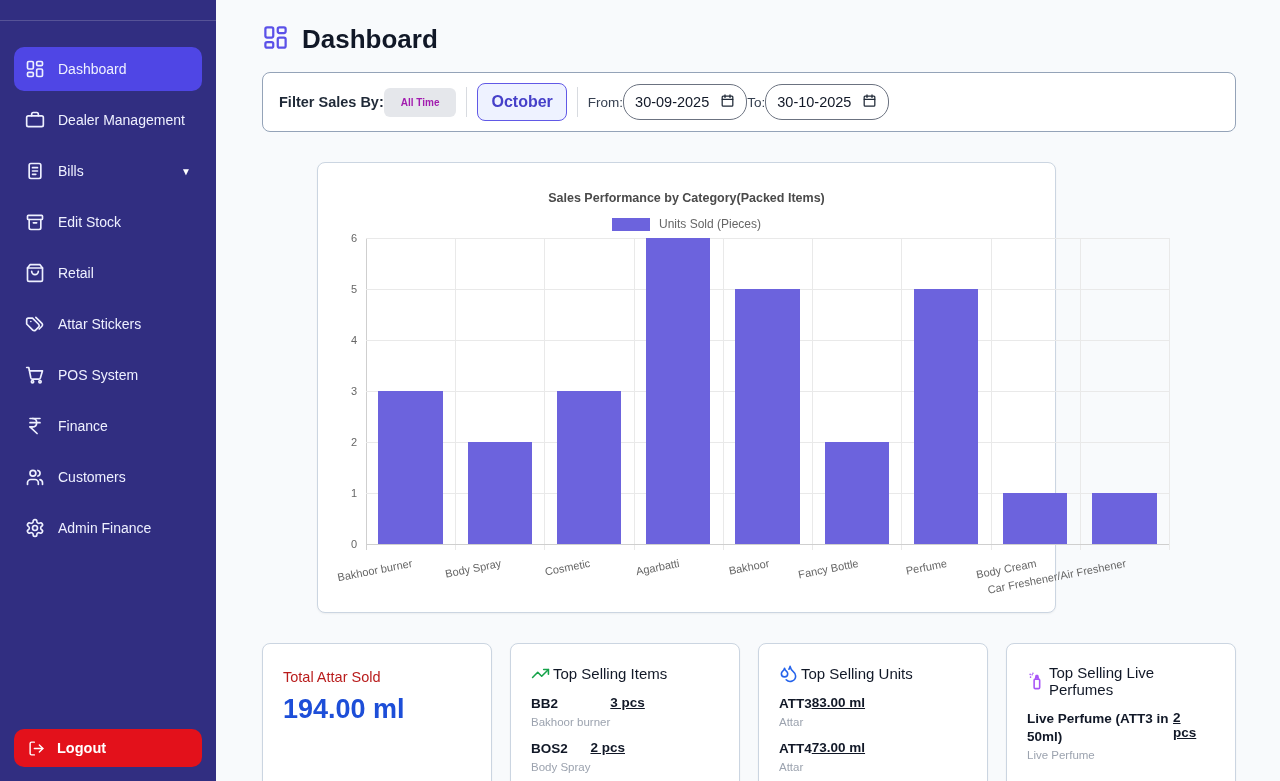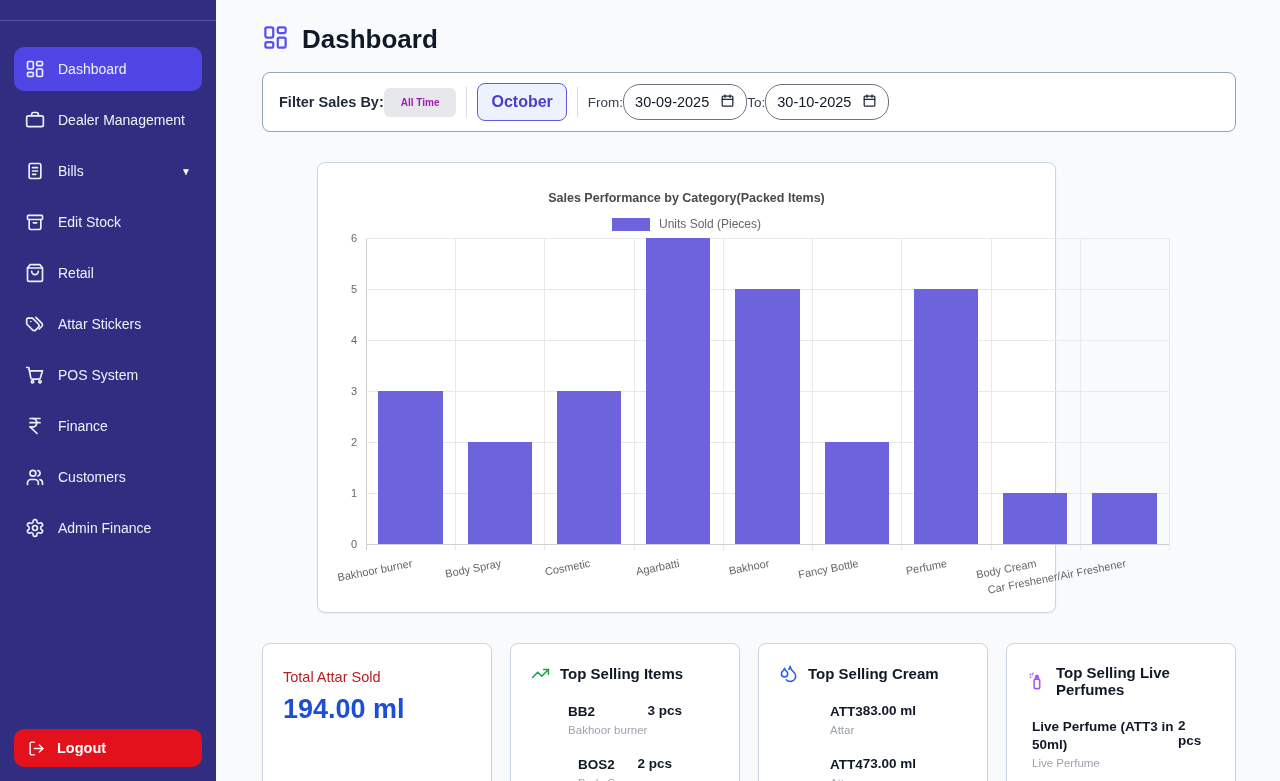--- a/index.html
+++ b/index.html
@@ -63,26 +63,26 @@
   .xanchor{position:absolute;top:100%;width:0;}
   .xtick{position:absolute;right:0;top:13px;font-size:11px;color:#666;white-space:nowrap;
          transform:rotate(-11deg);transform-origin:top right;}
 
   
   .cards-row{display:flex;gap:18px;margin-top:30px;}
   .card{width:230px;height:212px;background:#fff;border:1px solid #cbd5e1;border-radius:8px;
         padding:20px;box-shadow:0 1px 2px rgba(0,0,0,.05);}
   .stat-label{font-size:14.5px;color:#b91c1c;margin-top:5px;}
   .stat-value{margin-top:9px;font-size:27px;font-weight:bold;color:var(--blue);}
-  .card-head{display:flex;align-items:center;gap:10px;font-size:15px;font-weight:bold;color:#111827;}
+  .card-head{display:flex;align-items:center;gap:3px;font-size:15px;font-weight:normal;color:#111827;}
   .card-head svg{width:19px;height:19px;}
-  .item-row{display:flex;justify-content:center;align-items:flex-start;margin-top:20px;}
+  .item-row{display:flex;justify-content:flex-start;align-items:flex-start;margin-top:12px;}
   .item-name{font-size:13.5px;font-weight:bold;color:#111827;line-height:1.35;}
   .item-sub{font-size:11.5px;color:#9ca3af;margin-top:3px;}
-  .item-qty{font-size:13.5px;font-weight:bold;color:#111827;white-space:nowrap;}
+  .item-qty{font-size:13.5px;font-weight:bold;color:#111827;white-space:nowrap;text-decoration:underline;}
   .card.narrow .item-name{width:146px;}
   .card.narrow .item-qty{white-space:normal;width:32px;}
 </style>
 </head>
 <body>
 
 <div class="app">
 
   <aside class="sidebar">
     <div class="sidebar-top"></div>
@@ -339,21 +339,21 @@
           </div>
         </div>
         <div class="card">
           <div class="card-head">
             <span class="nav-ico" style="color: rgb(37, 99, 235);">
               <svg viewBox="0 0 24 24" fill="none" stroke="currentColor" stroke-width="2" stroke-linecap="round" stroke-linejoin="round">
                 <path d="M7 16.3c2.2 0 4-1.83 4-4.05 0-1.16-.57-2.26-1.71-3.19S7.29 6.75 7 5.3c-.29 1.45-1.14 2.84-2.29 3.76S3 11.1 3 12.25c0 2.22 1.8 4.05 4 4.05z"></path>
                 <path d="M12.56 6.6A10.97 10.97 0 0 0 14 3.02c.5 2.5 2 4.9 4 6.5s3 3.5 3 5.5a6.98 6.98 0 0 1-11.91 4.94"></path>
               </svg>
             </span>
-            <span>Top Selling Cream</span>
+            <span>Top Selling Units</span>
           </div>
           <div class="item-row">
             <div>
               <div class="item-name">ATT3</div>
               <div class="item-sub">Attar</div>
             </div>
             <div class="item-qty">83.00 ml</div>
           </div>
           <div class="item-row">
             <div>

